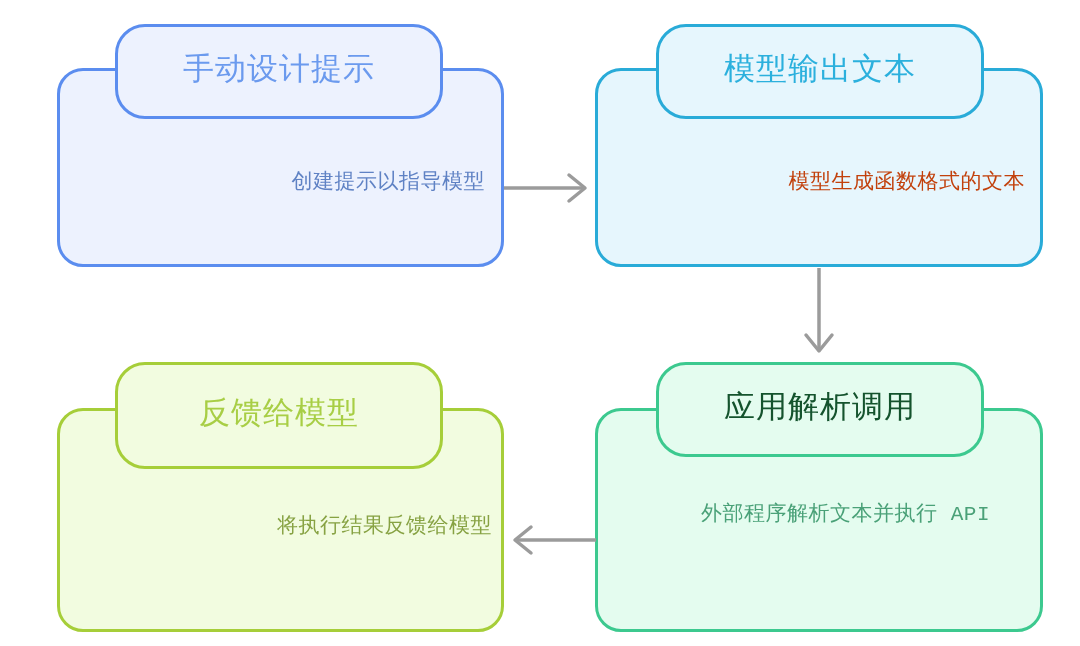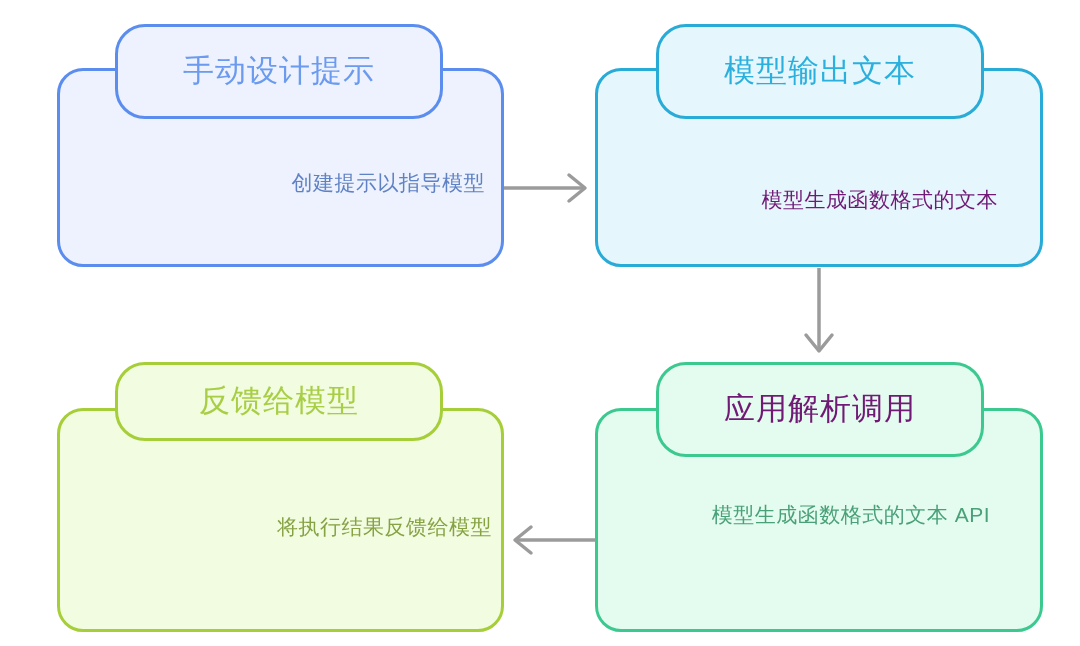--- a/index.html
+++ b/index.html
@@ -10,20 +10,21 @@
   }
   body {
     font-family: "Liberation Sans", "DejaVu Sans", sans-serif;
   }
   #canvas {
     position: relative;
     width: 1080px;
     height: 646px;
     background: #ffffff;
     overflow: hidden;
+    font-family: Liberation Mono, monospace;
   }
 
   
   .node {
     position: absolute;
   }
   .node-body {
     position: absolute;
     box-sizing: border-box;
     border-style: solid;
@@ -75,34 +76,34 @@
       <span class="node-title" id="title-0" style="color: rgb(107, 154, 238);">手动设计提示</span>
     </div>
     <div class="node-desc" id="desc-0" style="left: 75px; top: 168px; width: 410px; color: rgb(95, 130, 196);">创建提示以指导模型</div>
   </div>
 
   <div class="node">
     <div class="node-body" id="body-1" style="left: 595px; top: 68px; width: 448px; height: 199px; border-color: rgb(41, 171, 216); background: rgb(230, 246, 253);"></div>
     <div class="node-tab" id="tab-1" style="left: 656px; top: 24px; width: 328px; height: 95px; border-color: rgb(41, 171, 216); background: rgb(230, 246, 253);">
       <span class="node-title" id="title-1" style="color: rgb(43, 176, 221);">模型输出文本</span>
     </div>
-    <div class="node-desc" id="desc-1" style="left: 586px; top: 168px; width: 412px; color: #701a75; margin-top: 17px;">模型生成函数格式的文本</div>
+    <div class="node-desc" id="desc-1" style="left: 613px; top: 168px; width: 412px; color: #c2410c;">模型生成函数格式的文本</div>
   </div>
 
   <div class="node">
     <div class="node-body" id="body-2" style="left: 595px; top: 408px; width: 448px; height: 224px; border-color: rgb(60, 201, 143); background: rgb(228, 252, 239);"></div>
     <div class="node-tab" id="tab-2" style="left: 656px; top: 362px; width: 328px; height: 95px; border-color: rgb(60, 201, 143); background: rgb(228, 252, 239);">
-      <span class="node-title" id="title-2" style="color: #701a75;">应用解析调用</span>
+      <span class="node-title" id="title-2" style="color: #14532d;">应用解析调用</span>
     </div>
-    <div class="node-desc" id="desc-2" style="left: 650px; top: 500px; width: 340px; color: rgb(74, 161, 120);">模型生成函数格式的文本 API</div>
+    <div class="node-desc" id="desc-2" style="left: 650px; top: 500px; width: 340px; color: rgb(74, 161, 120);">外部程序解析文本并执行 API</div>
   </div>
 
   <div class="node">
     <div class="node-body" id="body-3" style="left: 57px; top: 408px; width: 447px; height: 224px; border-color: rgb(166, 206, 57); background: rgb(242, 252, 224);"></div>
-    <div class="node-tab" id="tab-3" style="left: 115px; top: 362px; width: 328px; height: 79px; border-color: rgb(166, 206, 57); background: rgb(242, 252, 224);">
+    <div class="node-tab" id="tab-3" style="left: 115px; top: 362px; width: 328px; height: 107px; border-color: rgb(166, 206, 57); background: rgb(242, 252, 224);">
       <span class="node-title" id="title-3" style="color: rgb(168, 206, 69);">反馈给模型</span>
     </div>
     <div class="node-desc" id="desc-3" style="left: 82px; top: 512px; width: 410px; color: rgb(135, 162, 67);">将执行结果反馈给模型</div>
   </div>
 
   <svg class="arrow-svg" style="left:503px; top:168px;" width="94" height="40" viewBox="0 0 94 40">
     <g id="arrow-g-0" stroke="#9b9b9b">
       <line x1="1" y1="20" x2="80" y2="20" stroke-width="3.5" stroke-linecap="butt"></line>
       <polyline points="66,7 82,20 66,33" fill="none" stroke-width="3.5" stroke-linecap="round" stroke-linejoin="round"></polyline>
     </g>

